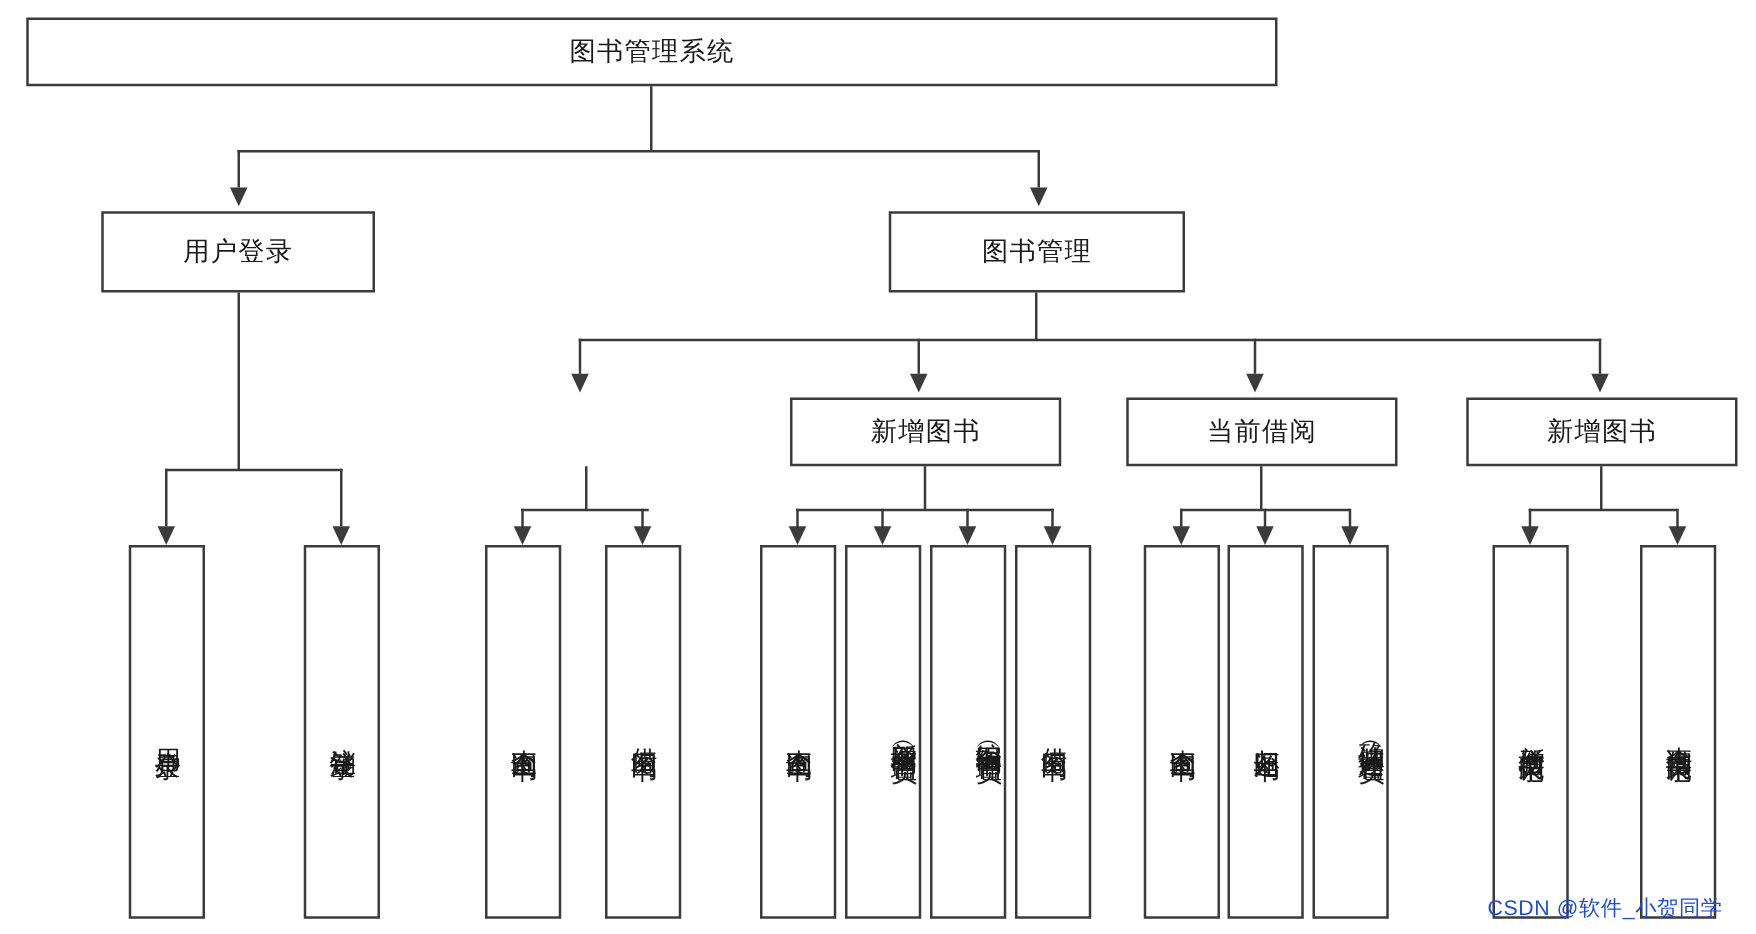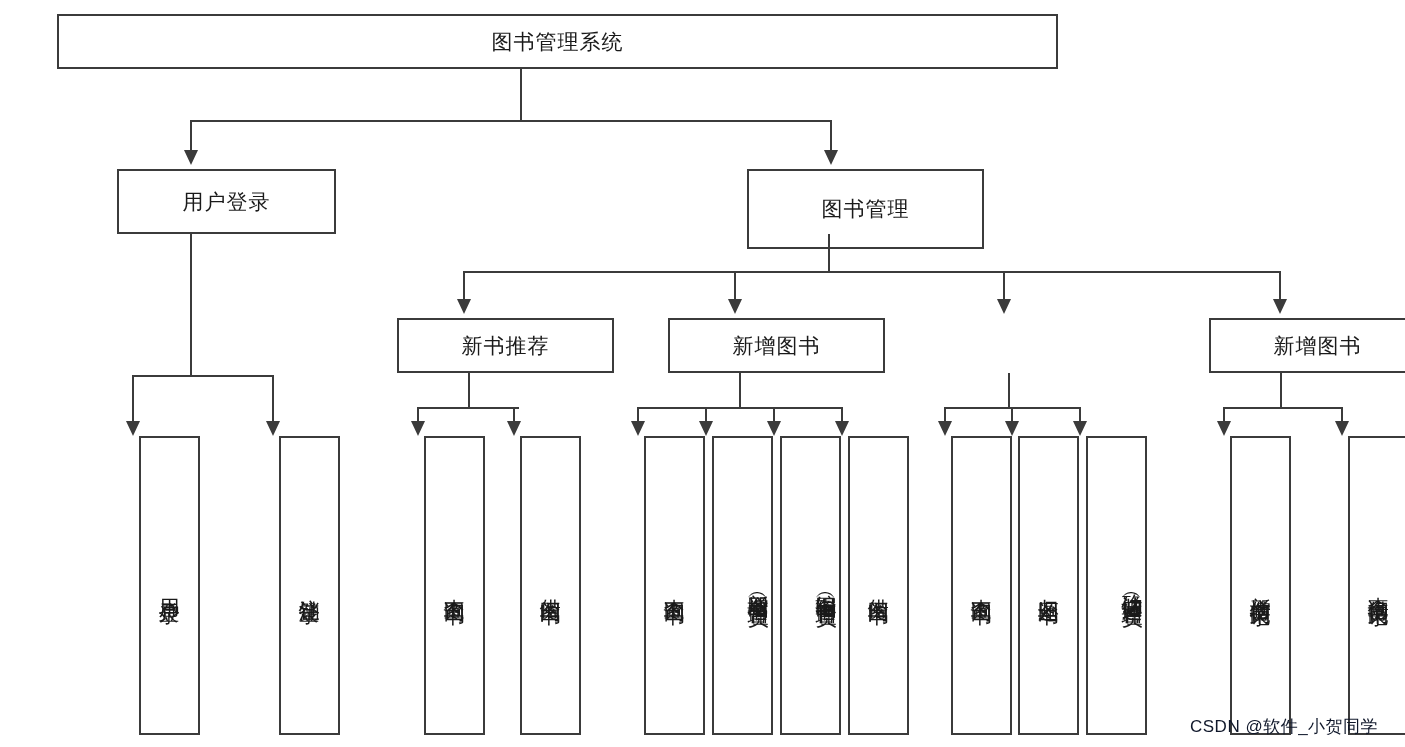--- a/index.html
+++ b/index.html
@@ -22,21 +22,20 @@
   .node {
     position: absolute;
     box-sizing: border-box;
     border: 2px solid #3b3b3b;
     background: #ffffff;
     color: #1a1a1a;
     display: flex;
     align-items: center;
     justify-content: center;
     text-align: center;
-    margin-left: 36px;
   }
   .node.horiz {
     font-size: 21px;
     letter-spacing: 1px;
     line-height: 1.2;
   }
   .node.vert {
     writing-mode: vertical-rl;
     text-orientation: upright;
     font-size: 21px;
@@ -66,21 +65,21 @@
     height: 0;
     border-left: 7px solid transparent;
     border-right: 7px solid transparent;
     border-top: 15px solid #3b3b3b;
   }
 
   
   .watermark {
     position: absolute;
     font-size: 17px;
-    color: #0f172a;
+    color: #1d4ed8;
     white-space: nowrap;
     letter-spacing: 0.5px;
   }
 </style>
 </head>
 <body>
 
 <div id="canvas">
 
   <div class="node horiz" style="left:21px; top:14px; width:1001px; height:55px;">
@@ -91,21 +90,21 @@
   <div class="hline" style="left:190px; top:120px; width:642px;"></div>
   <div class="vline" style="left:190px; top:120px; height:30px;"></div>
   <div class="vline" style="left:830px; top:120px; height:30px;"></div>
   <div class="arrow" style="left:184px; top:150px;"></div>
   <div class="arrow" style="left:824px; top:150px;"></div>
 
   <div class="node horiz" style="left:81px; top:169px; width:219px; height:65px;">
     <span>用户登录</span>
   </div>
 
-  <div class="node horiz" style="left:711px; top:169px; width:237px; height:80px;">
+  <div class="node horiz" style="left:711px; top:169px; width:237px; height:65px;">
     <span>图书管理</span>
   </div>
 
   <div class="vline" style="left:190px; top:234px; height:142px;"></div>
   <div class="hline" style="left:132px; top:375px; width:142px;"></div>
   <div class="vline" style="left:132px; top:375px; height:46px;"></div>
   <div class="vline" style="left:272px; top:375px; height:46px;"></div>
   <div class="arrow" style="left:126px; top:421px;"></div>
   <div class="arrow" style="left:266px; top:421px;"></div>
 
@@ -113,25 +112,25 @@
   <div class="hline" style="left:463px; top:271px; width:818px;"></div>
   <div class="vline" style="left:463px; top:271px; height:28px;"></div>
   <div class="vline" style="left:734px; top:271px; height:28px;"></div>
   <div class="vline" style="left:1003px; top:271px; height:28px;"></div>
   <div class="vline" style="left:1279px; top:271px; height:28px;"></div>
   <div class="arrow" style="left:457px; top:299px;"></div>
   <div class="arrow" style="left:728px; top:299px;"></div>
   <div class="arrow" style="left:997px; top:299px;"></div>
   <div class="arrow" style="left:1273px; top:299px;"></div>
 
-  <div class="node horiz" style="left:361px; top:318px; width:217px; height:55px;">
-    <span>新书推荐</span>
-  </div>
   <div class="node horiz" style="left:632px; top:318px; width:217px; height:55px;">
     <span>新增图书</span>
+  </div>
+  <div class="node horiz" style="left:901px; top:318px; width:217px; height:55px;">
+    <span>当前借阅</span>
   </div>
   <div class="node horiz" style="left:1173px; top:318px; width:217px; height:55px;">
     <span>新增图书</span>
   </div>
 
   <div class="vline" style="left:468px; top:373px; height:35px;"></div>
   <div class="hline" style="left:417px; top:407px; width:102px;"></div>
   <div class="vline" style="left:417px; top:407px; height:15px;"></div>
   <div class="vline" style="left:513px; top:407px; height:15px;"></div>
   <div class="arrow" style="left:411px; top:421px;"></div>

